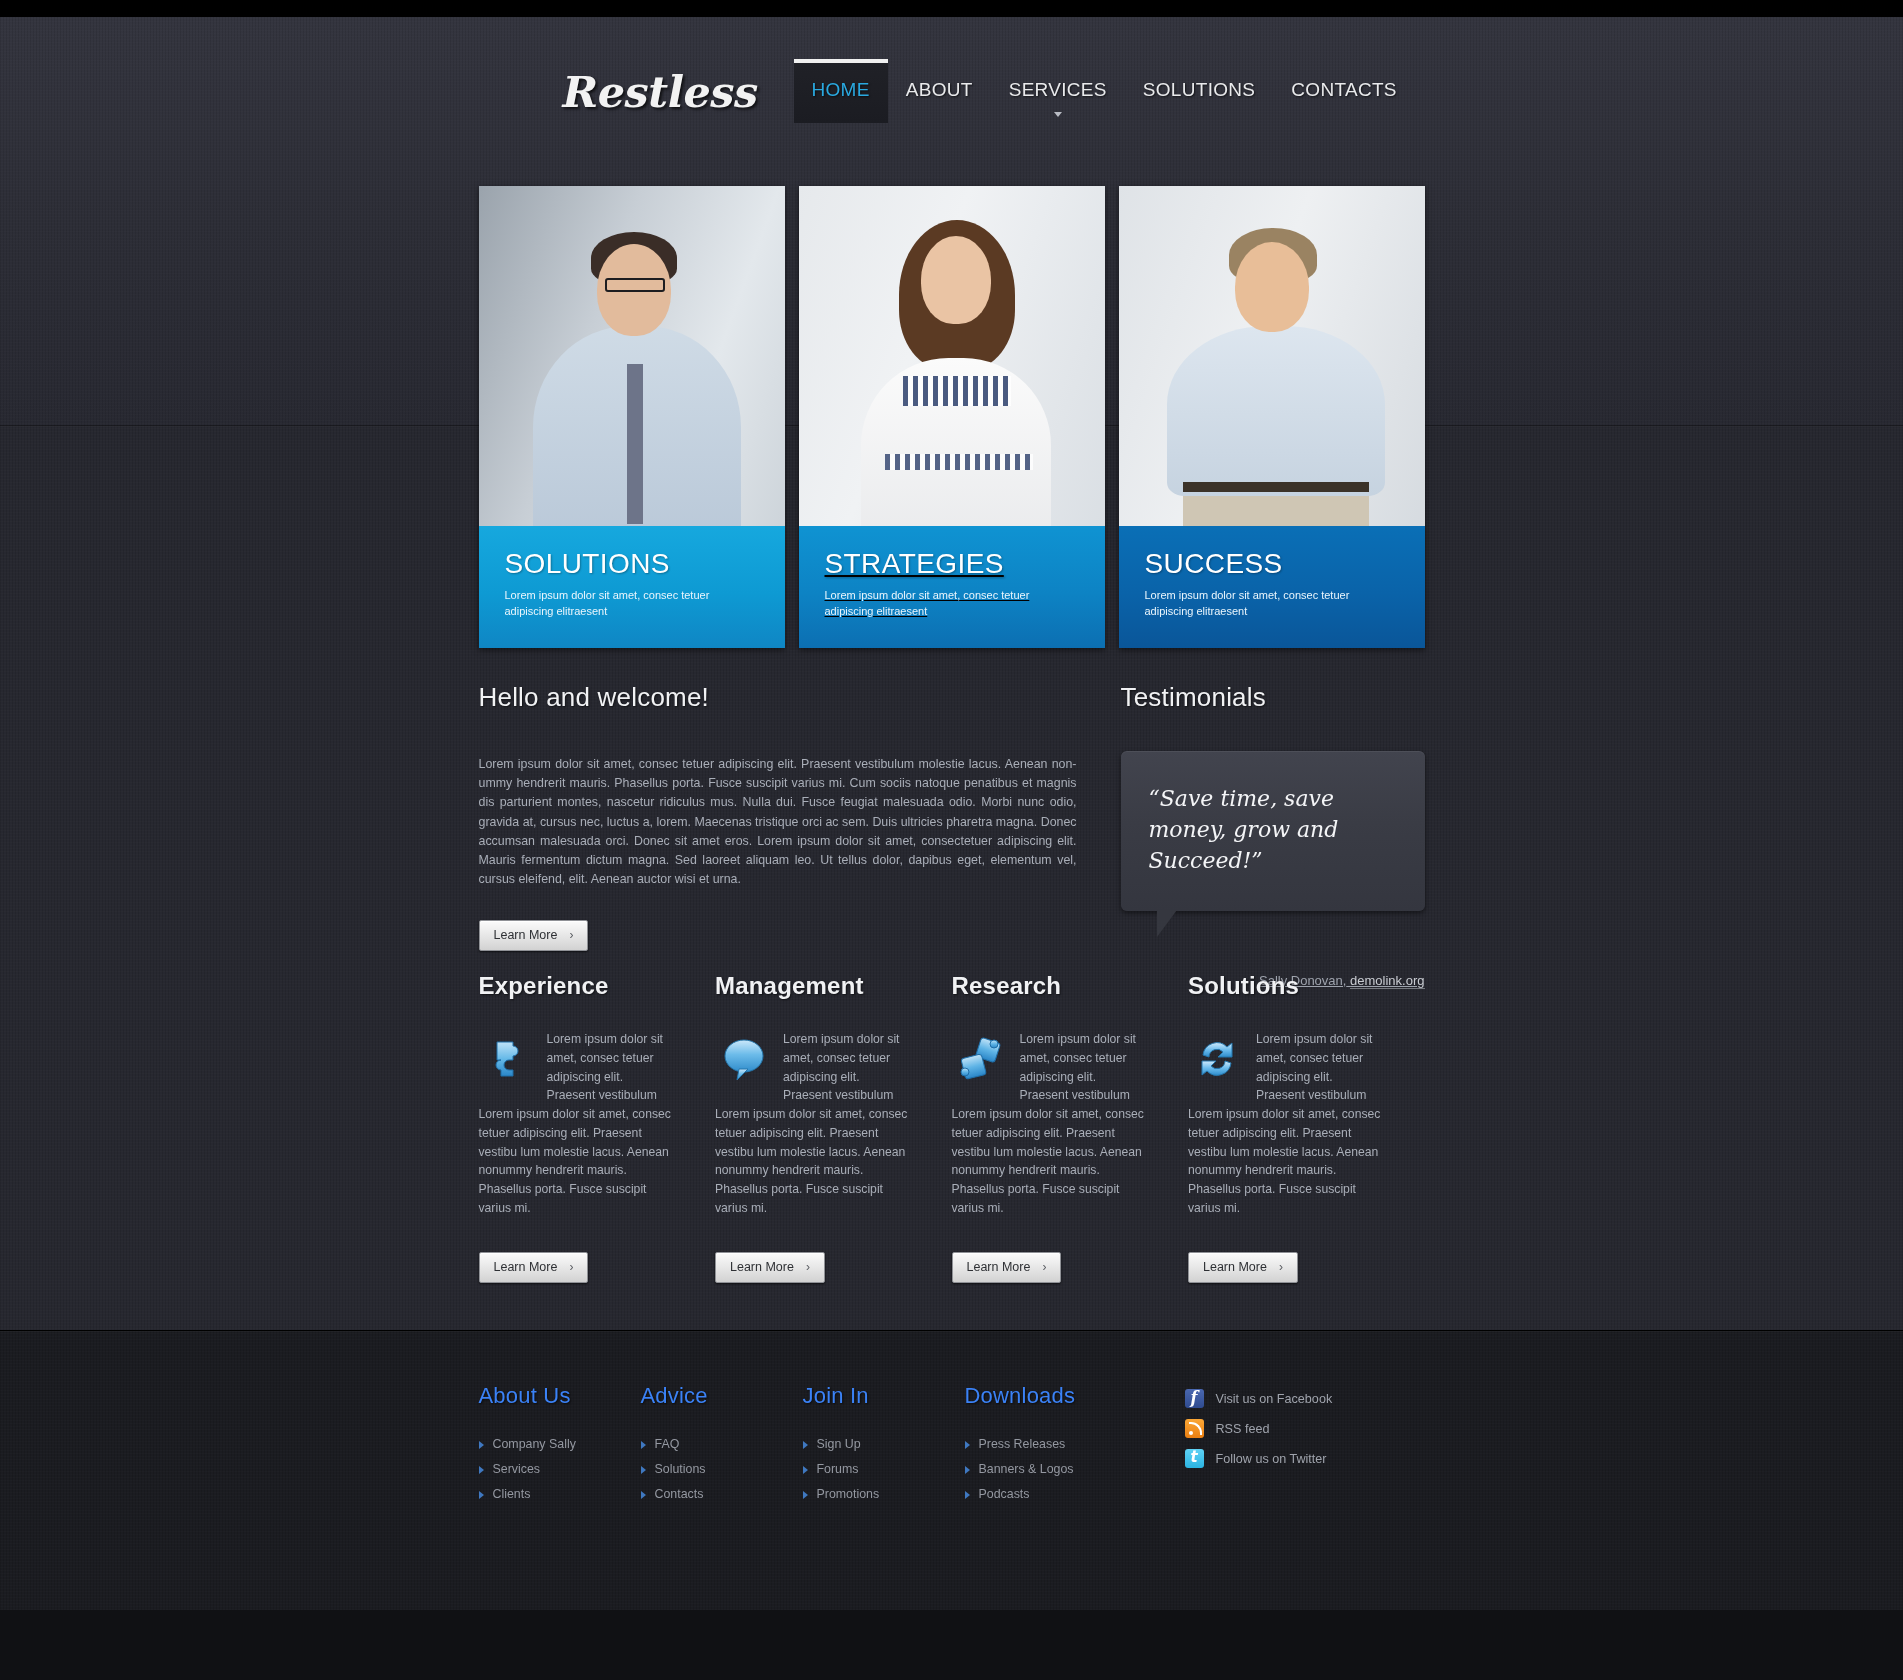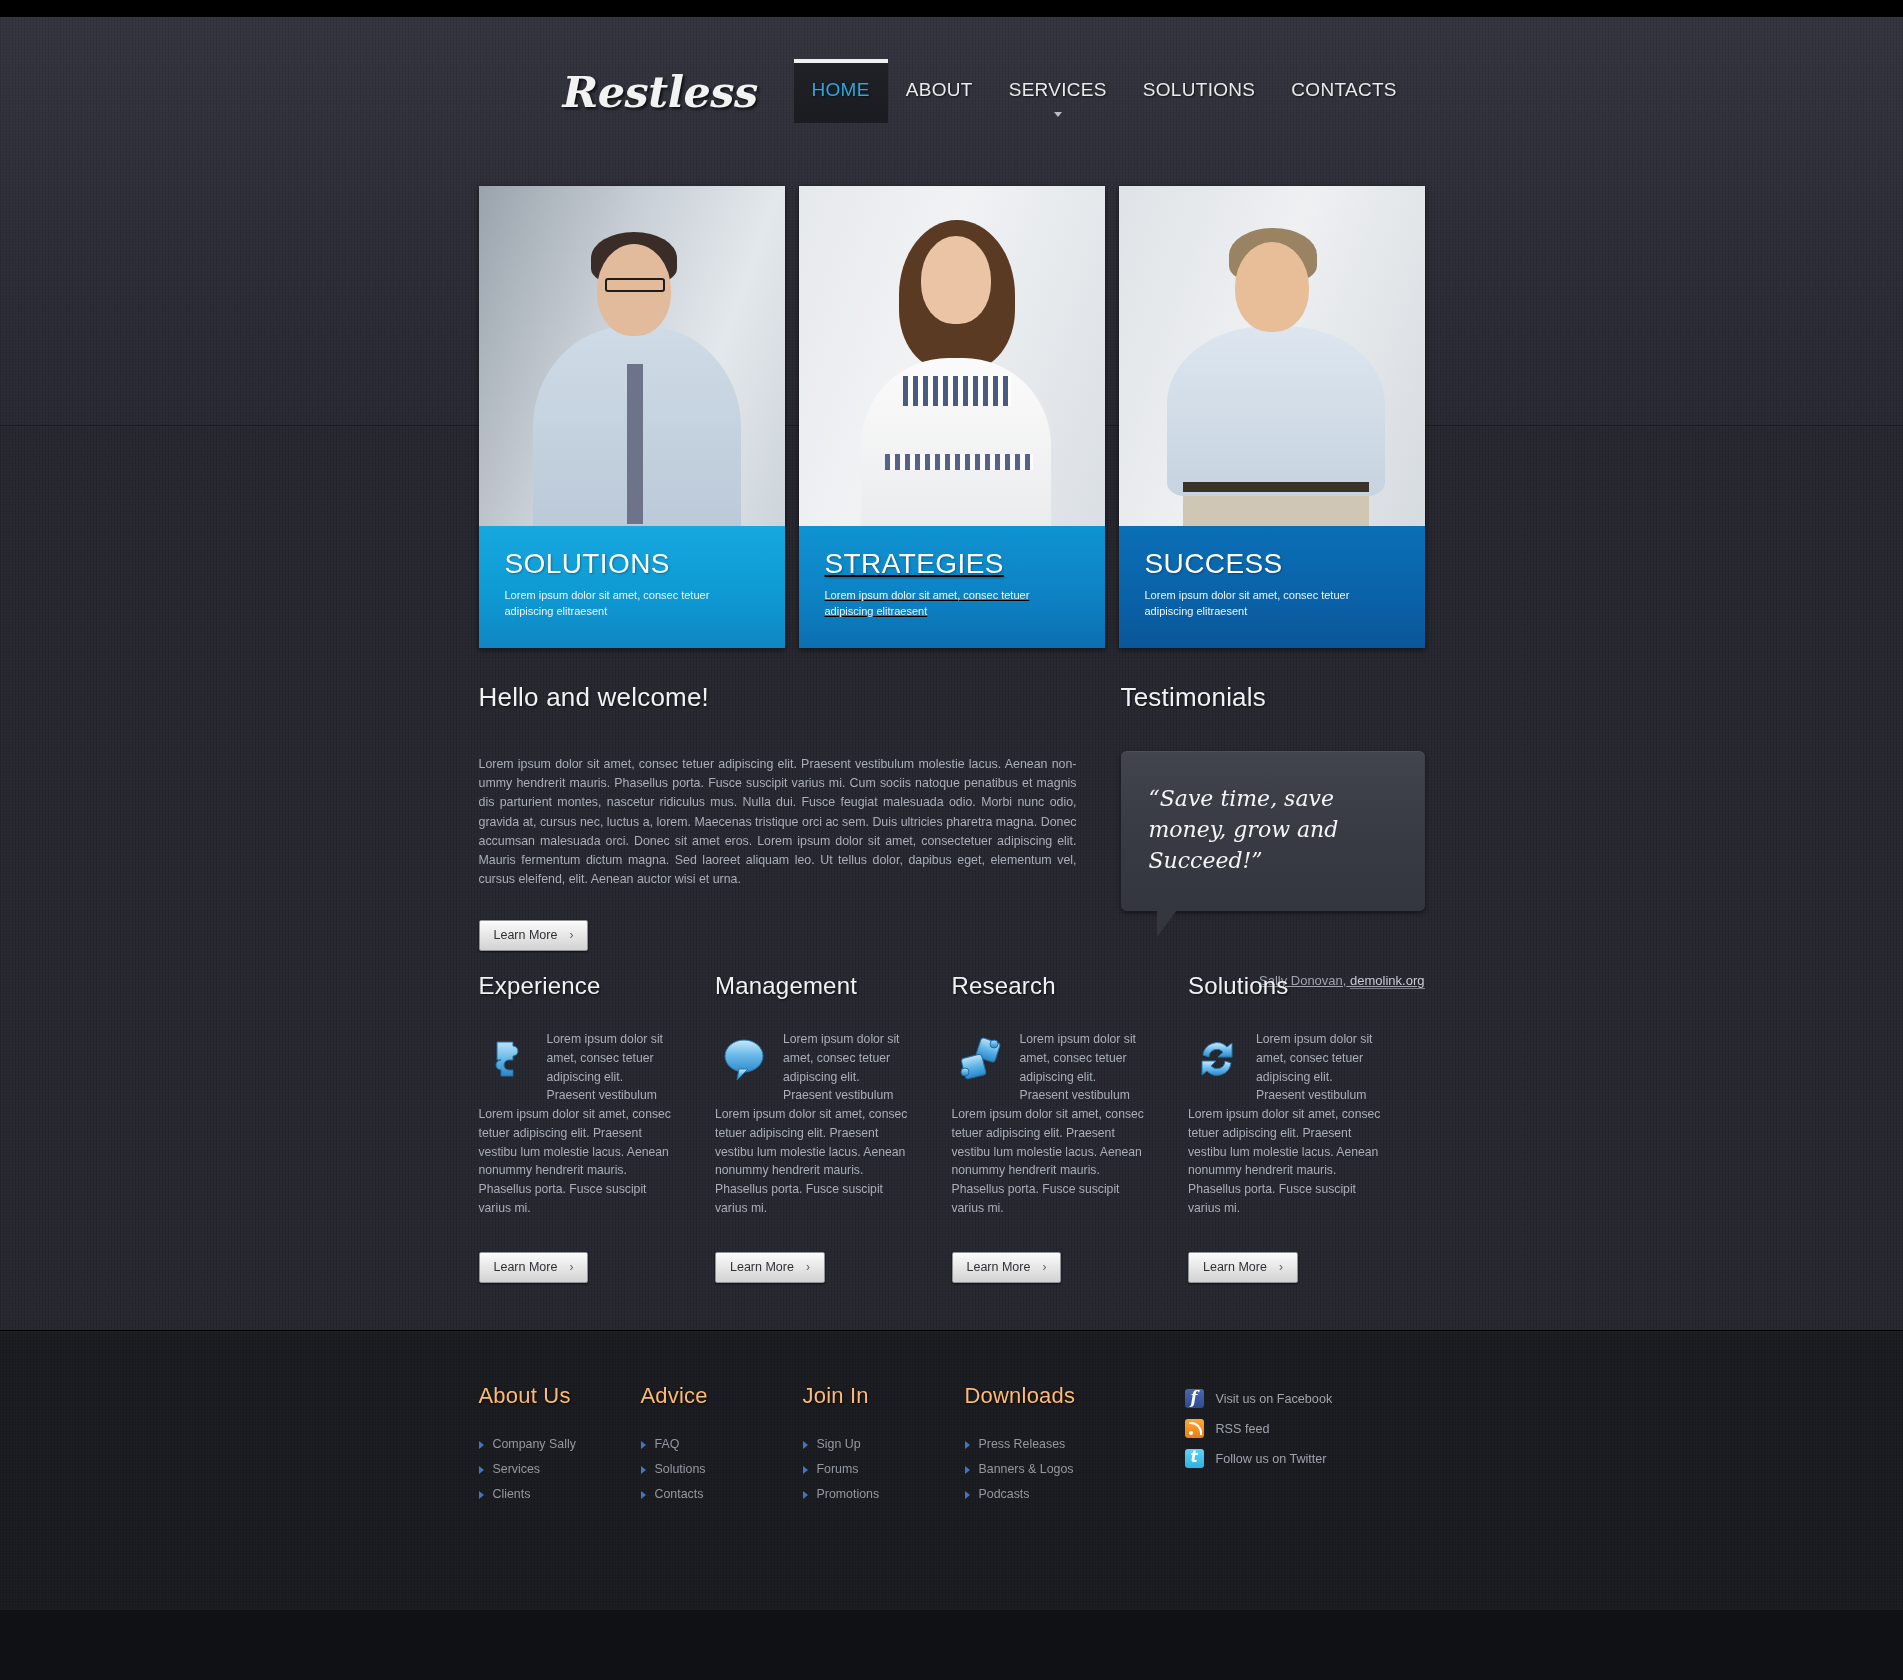--- a/index.html
+++ b/index.html
@@ -220,21 +220,21 @@
   .testi-author .site {
     color: #c9ccd2;
     border-bottom: 1px solid #75797f;
   }
 
   
   .feats { top: 972px; display: flex; gap: 0; }
   .feat { width: 241px; padding-right: 42px; }
   .feat h4 {
     font-size: 24px;
-    font-weight: normal;
+    font-weight: bold;
     color: #f1f2f4;
     letter-spacing: 0.2px;
     margin-bottom: 30px;
     text-shadow: 1px 1px 2px rgba(0,0,0,0.55);
   }
   .feat .body { font-size: 12.2px; line-height: 1.54; color: #a9aeb8; }
   .feat .icon {
     float: left;
     width: 54px; height: 54px;
     margin: 2px 12px 4px 2px;
@@ -254,21 +254,21 @@
   .copy-band {
     position: absolute; left: 0; top: 1610px; width: 100%; height: 70px;
     background: #101114;
   }
   .footer { top: 1383px; display: flex; }
   .fcol { width: 162px; }
   .fcol.wide { width: 196px; }
   .fcol h5 {
     font-size: 22px;
     font-weight: normal;
-    color: #fdba74;
+    color: #3b82f6;
     letter-spacing: 0.2px;
     margin-bottom: 28px;
     text-shadow: 1px 1px 2px rgba(0,0,0,0.6);
   }
   .fcol li {
     list-style: none;
     font-size: 12.4px;
     color: #9498a1;
     margin-bottom: 11px;
     padding-left: 14px;

